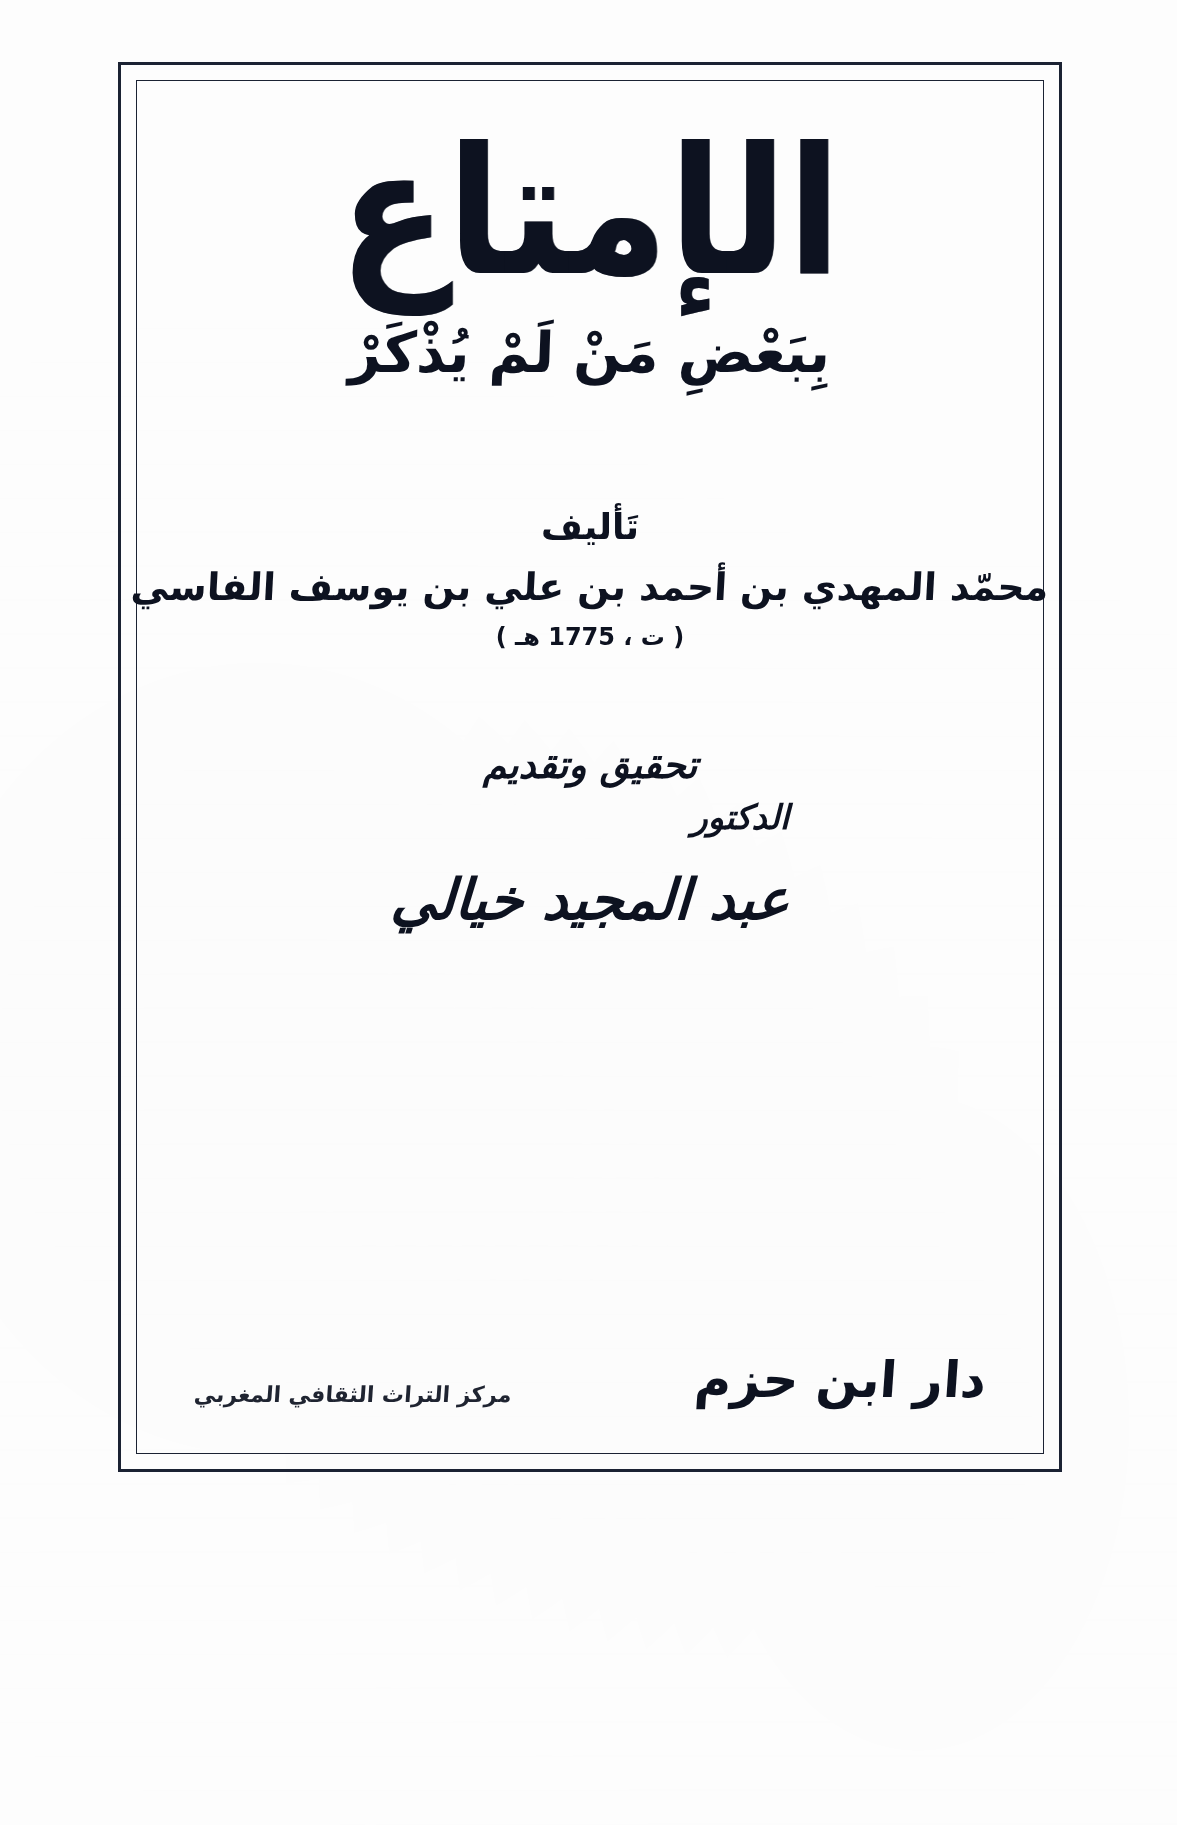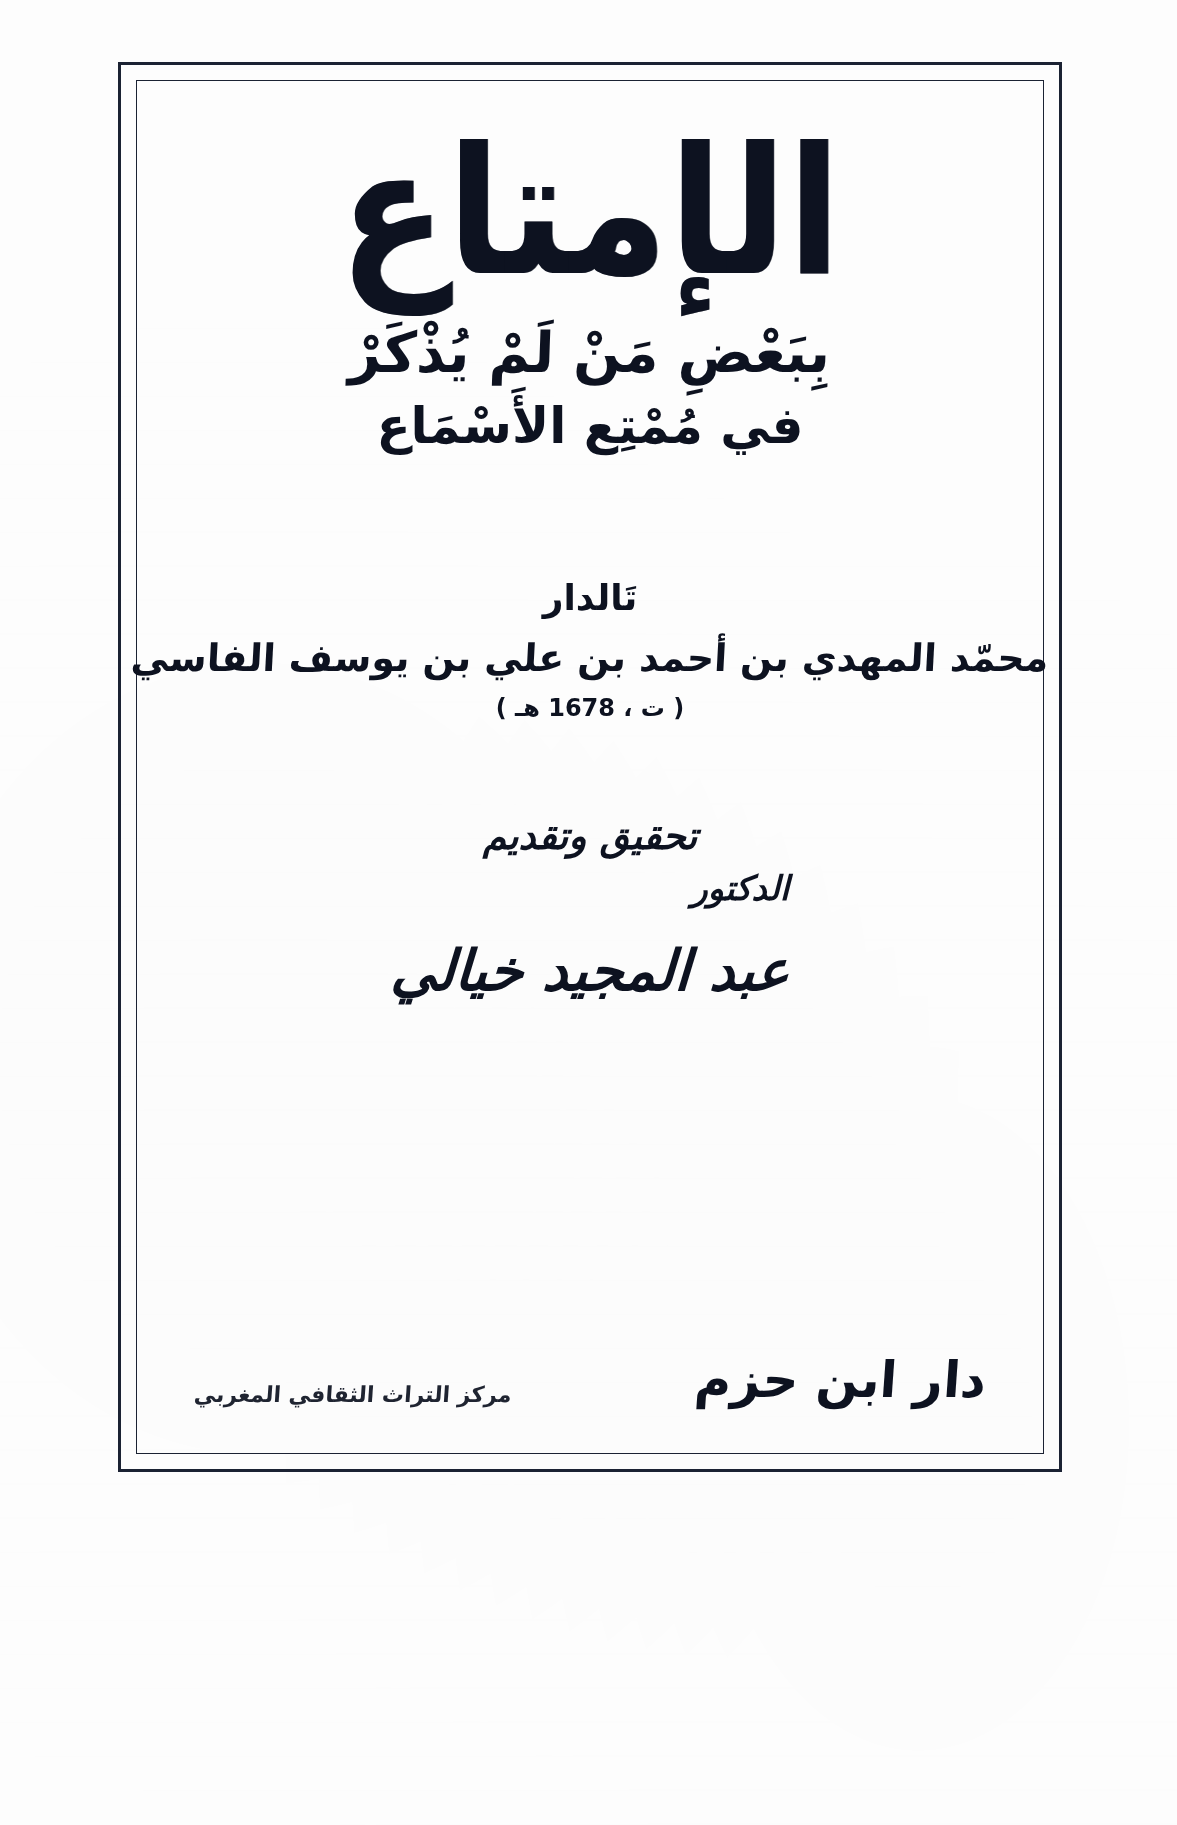--- a/index.html
+++ b/index.html
@@ -205,26 +205,25 @@
 
   <div class="frame-outer"></div>
   <div class="frame-inner"></div>
 
   <div class="content">
 
     <div class="title-main">الإمتاع</div>
 
     <div class="title-sub1">بِبَعْضِ مَنْ لَمْ يُذْكَرْ</div>
 
-    <div class="title-sub2">في مُمْتِع الأَسْمَاع</div>
 
     <div class="author-block">
-      <div class="label-taleef">تَالدار</div>
+      <div class="label-taleef">تَأليف</div>
       <div class="author-name">محمّد المهدي بن أحمد بن علي بن يوسف الفاسي</div>
-      <div class="author-death">( ت ، 1678 هـ )</div>
+      <div class="author-death">( ت ، 1775 هـ )</div>
     </div>
 
     <div class="editor-block">
       <div class="label-tahqiq">تحقيق وتقديم</div>
       <div class="label-doctor">الدكتور</div>
       <div class="editor-name">عبد المجيد خيالي</div>
     </div>
 
     <div class="publisher-row">
       <div class="pub-left">

